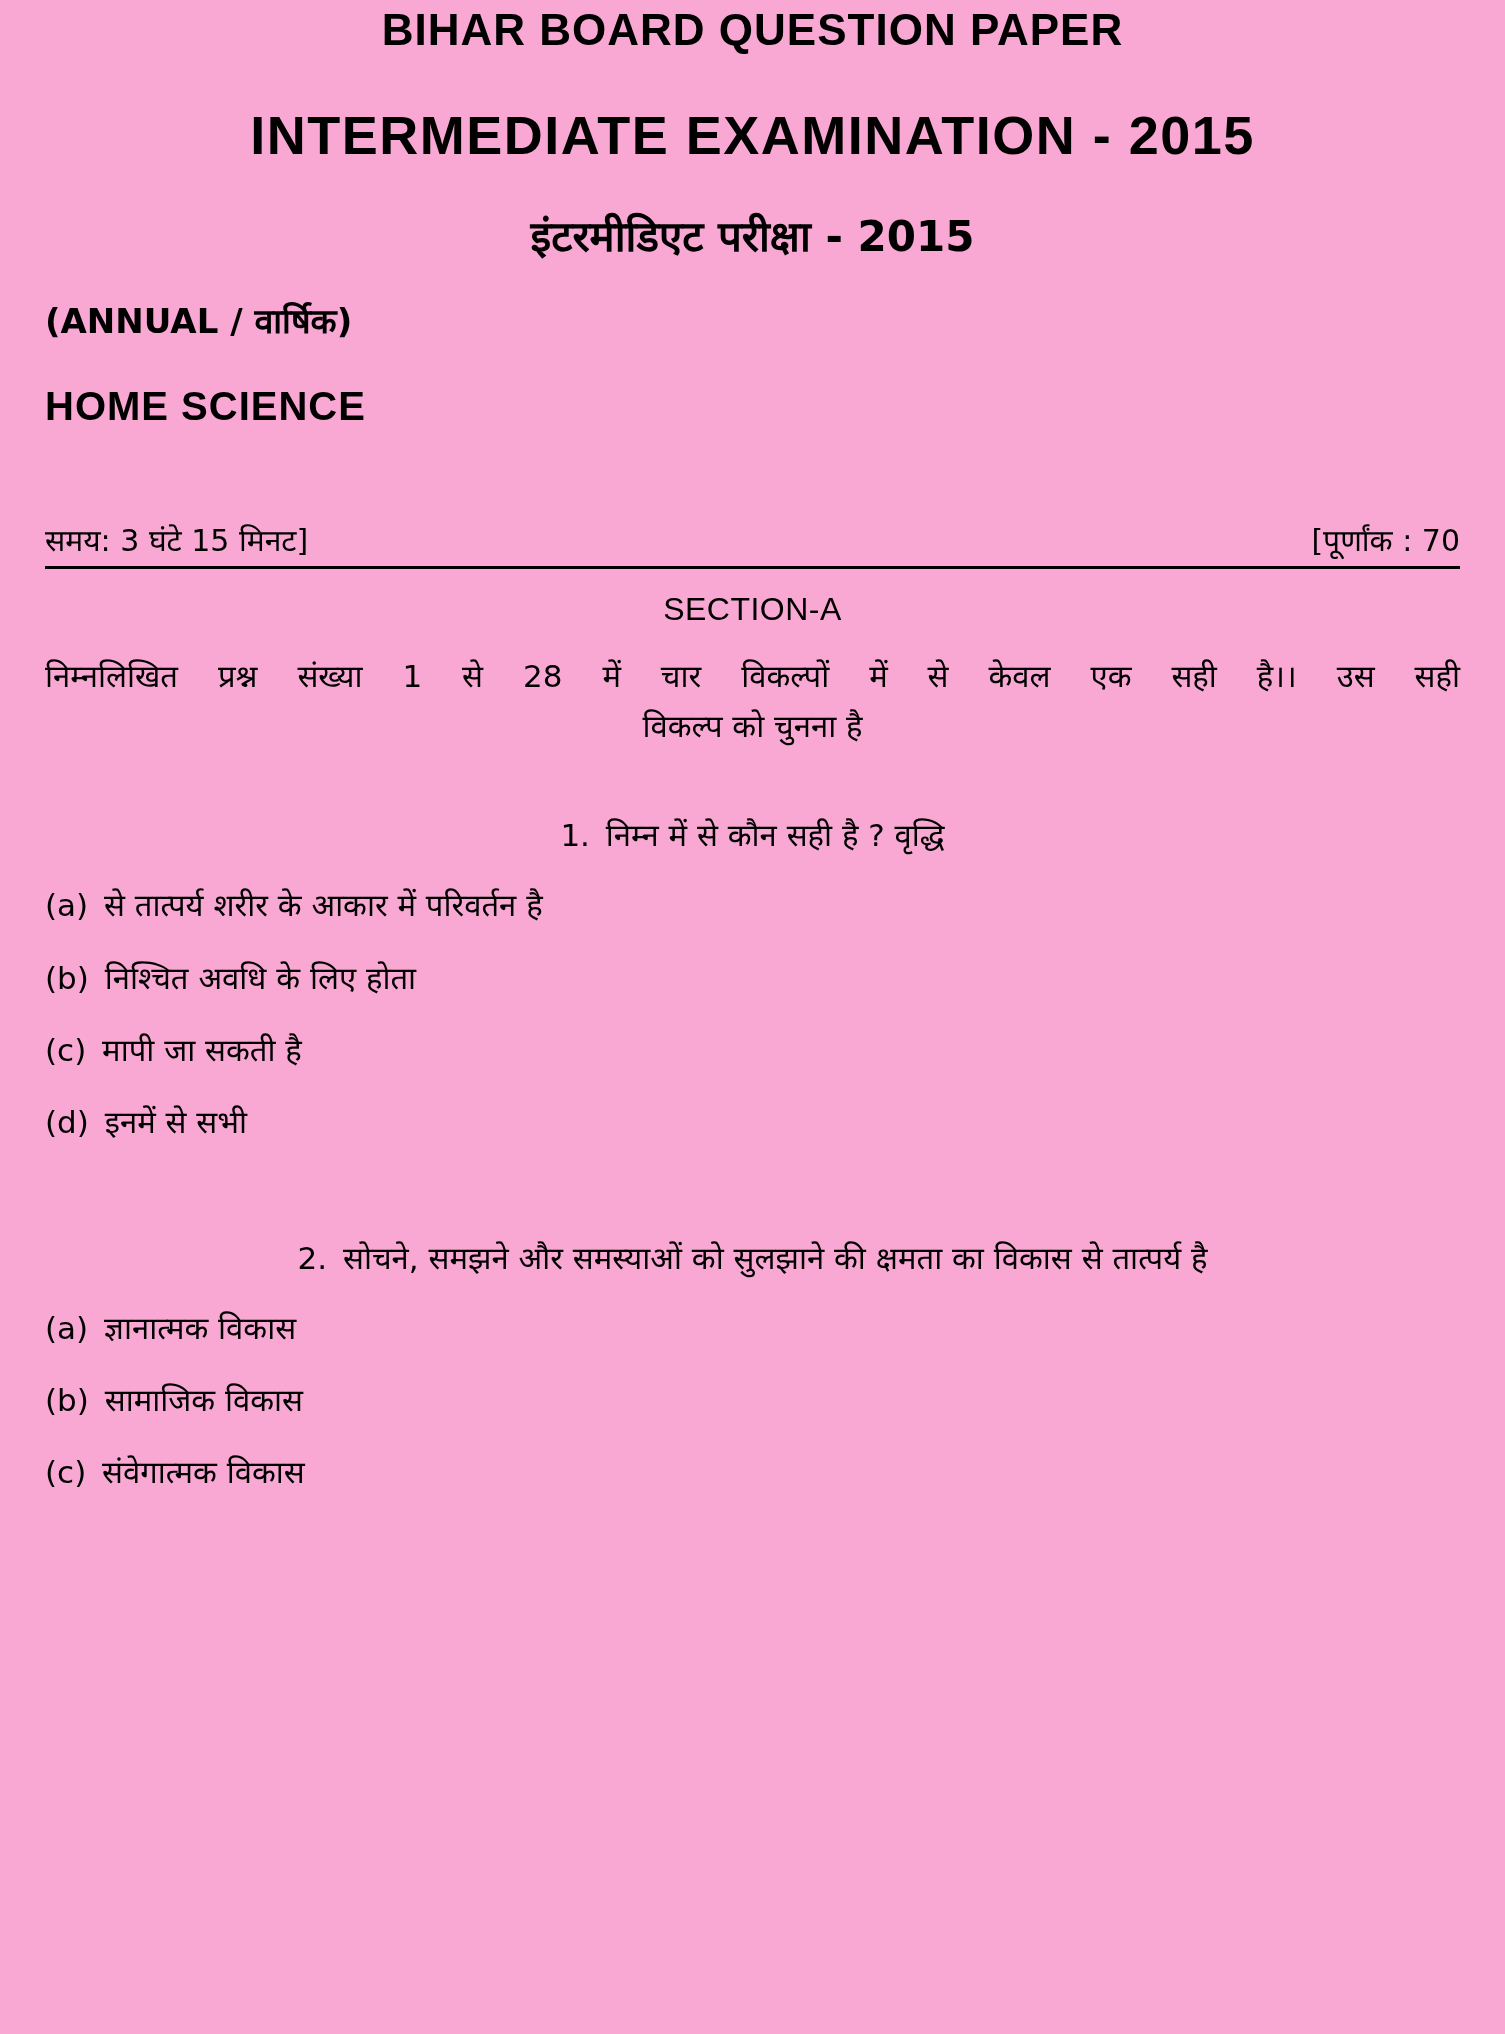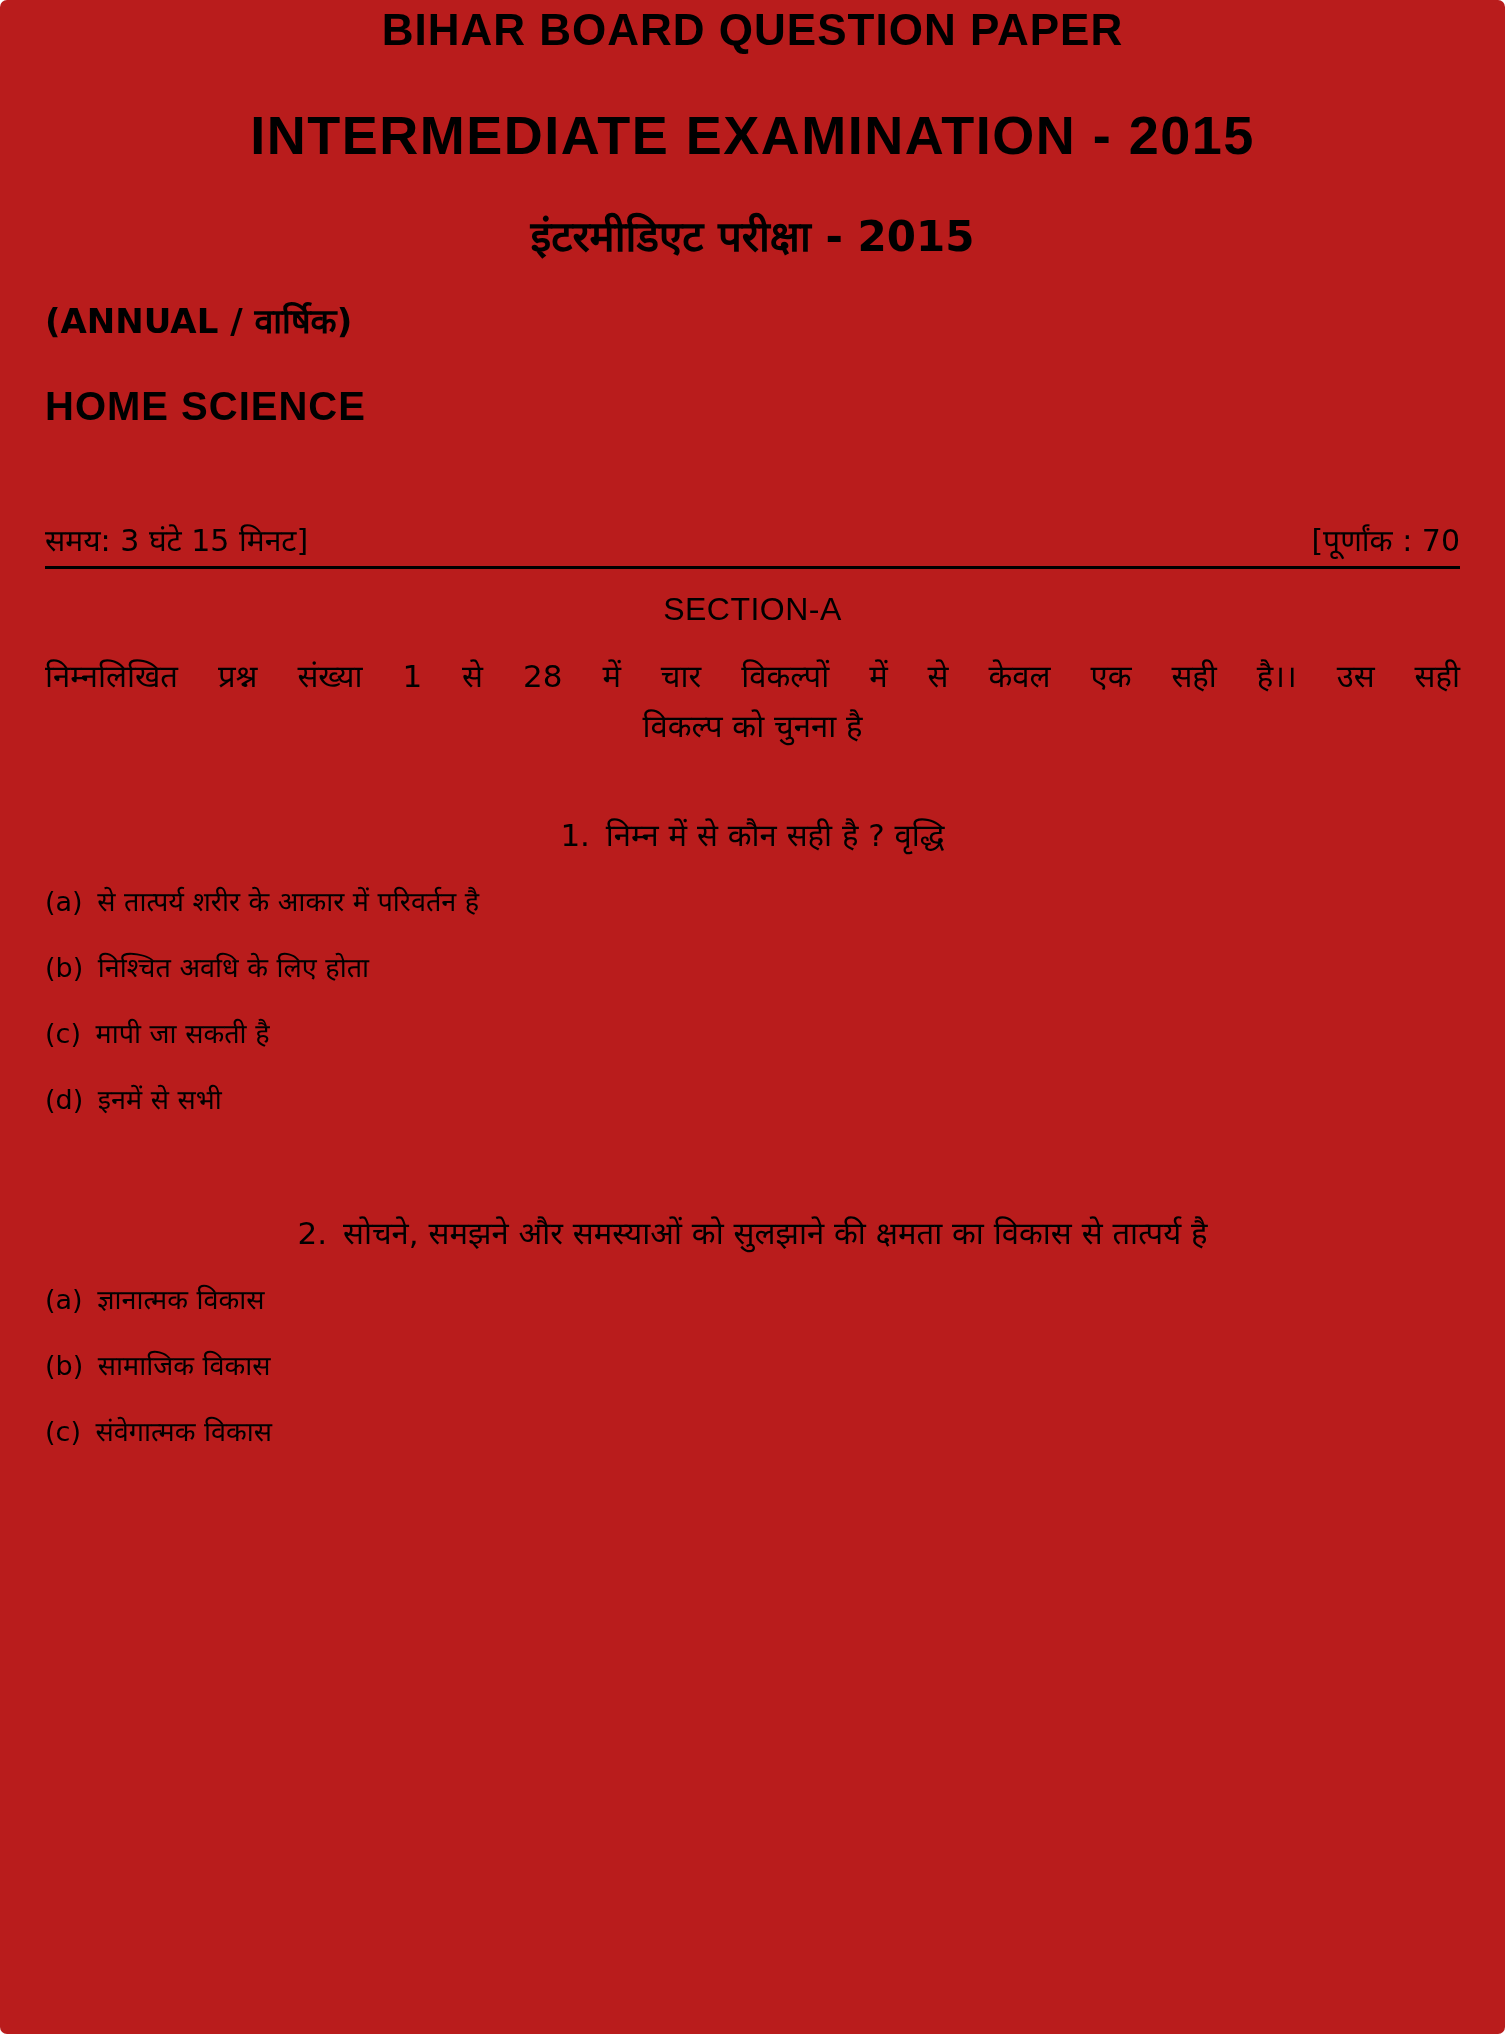--- a/index.html
+++ b/index.html
@@ -15,22 +15,21 @@
     color: #000000;
     overflow: hidden;
   }
 
   .page {
     position: relative;
     width: 1505px;
     height: 2034px;
     box-sizing: border-box;
     padding: 0 45px 0 45px;
-    background: #b91c1c;
-    border-radius: 7px;
+    background: #f9a8d4;
   }
 
   
   .hdr-1 {
     text-align: center;
     font-family: "Liberation Sans", "DejaVu Sans", sans-serif;
     font-weight: bold;
     font-size: 44px;
     letter-spacing: 1px;
     line-height: 1;
@@ -137,21 +136,21 @@
   .q-stem {
     font-family: "DejaVu Sans", sans-serif;
     font-size: 31px;
     line-height: 1.55;
     white-space: nowrap;
     margin-bottom: 22px;
     text-align: center;
   }
   .q-option {
     font-family: "DejaVu Sans", sans-serif;
-    font-size: 27px;
+    font-size: 31px;
     line-height: 1.55;
     margin-bottom: 24px;
     white-space: nowrap;
   }
   .q-option:last-child { margin-bottom: 0; }
   .opt-key { display: inline; }
   .opt-text { display: inline; padding-left: 6px; }
 
   .gap-between-questions { height: 50px; }
 </style>

